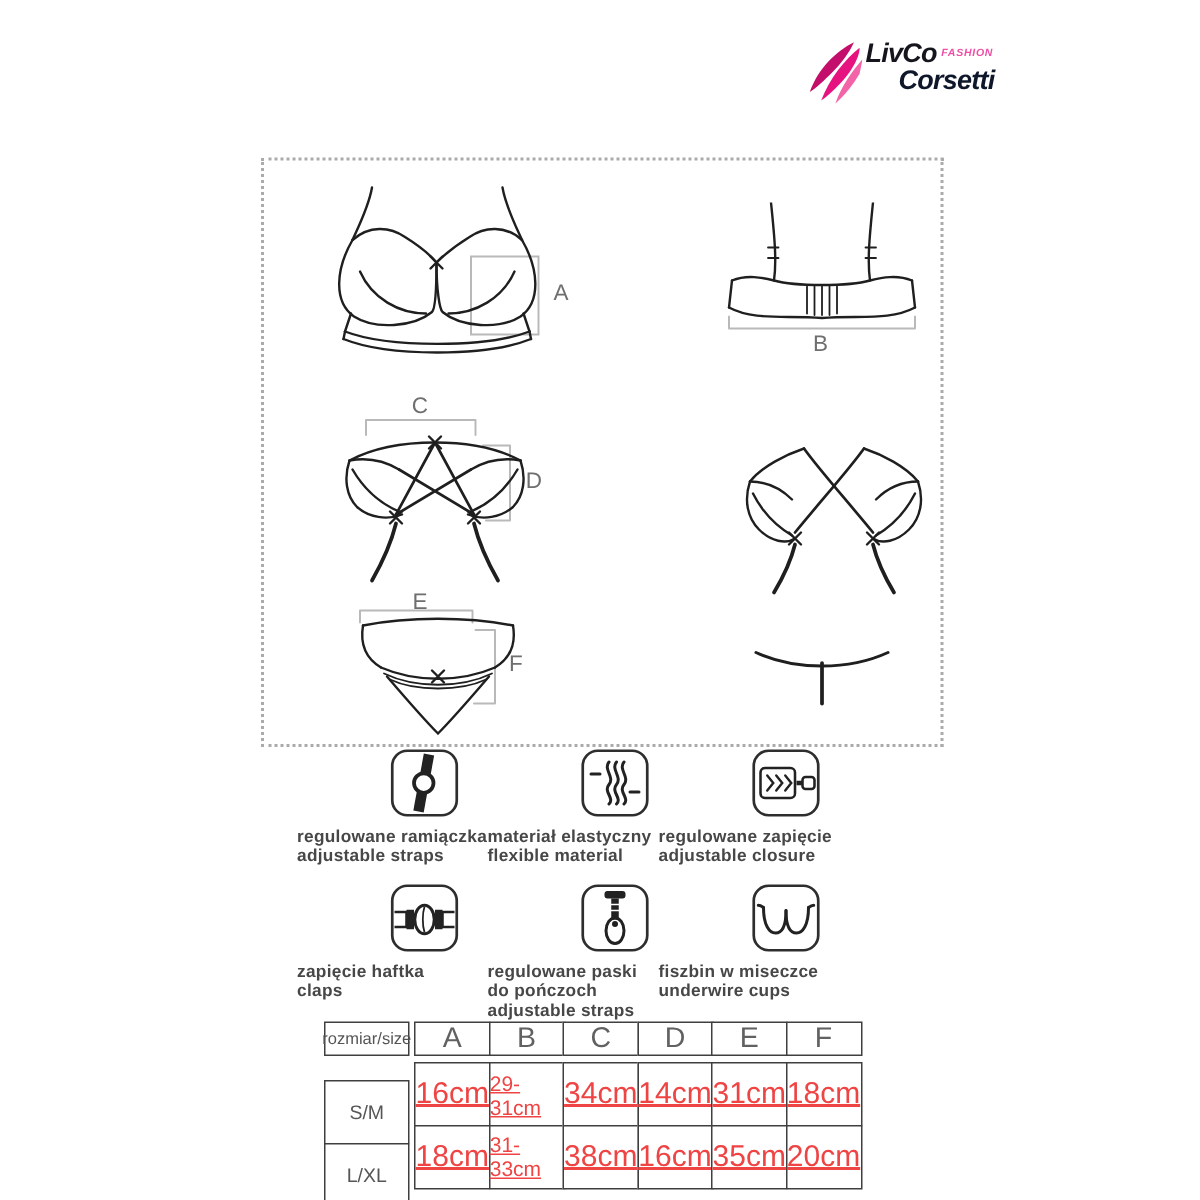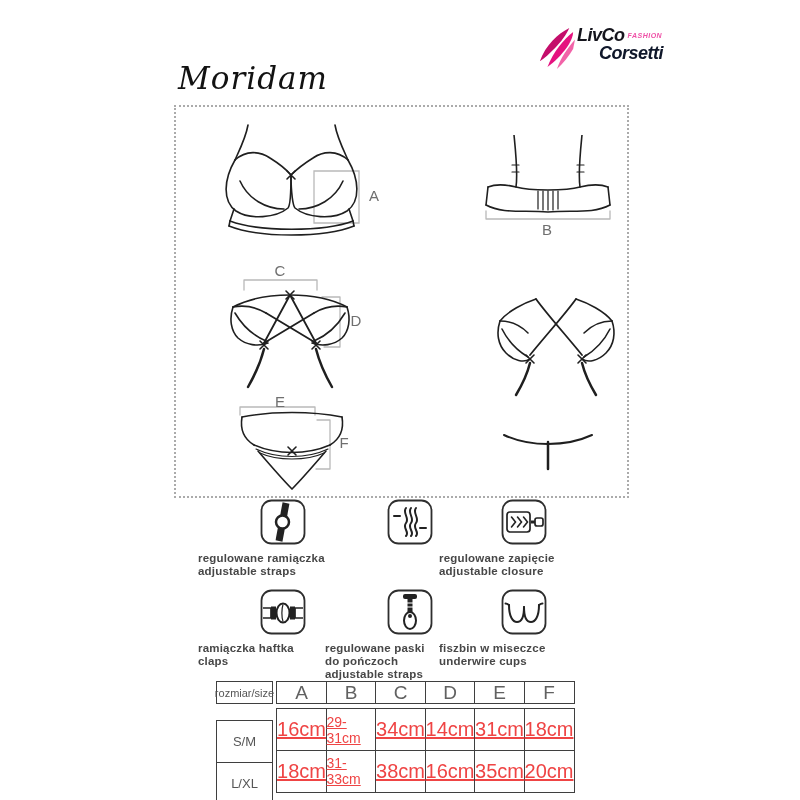--- a/index.html
+++ b/index.html
@@ -63,21 +63,20 @@
     </span>
     <div class="logo-text">
       <div class="logo-row1">
         <span class="brand-top">LivCo</span>
         <span class="brand-fashion">FASHION</span>
       </div>
       <div class="brand-bottom">Corsetti</div>
     </div>
   </div>
 
-  <div class="title">Moridam</div>
 
   <div class="diagram-box">
 
     <span class="drawing" style="left:28px;top:16px;">
       <svg width="175" height="122" viewBox="0 0 175 122" fill="none" stroke="#1f1f1f" stroke-width="1.6" stroke-linecap="round">
         <path d="M110,48 H155 V100 H110 Z" stroke="#b9b9b9" stroke-width="1.3"></path>
         <path d="M44,2 C42,14 36,26 31,37"></path>
         <path d="M131,2 C133,14 139,26 144,37"></path>
         <path d="M31,37 C42,27 56,28 66,35 C74,40 82,46 87,52"></path>
         <path d="M144,37 C133,27 119,28 109,35 C101,40 93,46 87,52"></path>
@@ -195,20 +194,24 @@
       <svg width="46" height="46" viewBox="0 0 46 46" style="margin:0 auto;">
         <rect x="1.5" y="1.5" width="43" height="43" rx="10" fill="none" stroke="#2e2e2e" stroke-width="1.8"></rect>
         <g fill="none" stroke="#222" stroke-width="2" stroke-linecap="round">
           <path d="M19,9 c-4,5 4,10 0,15 c-4,5 4,9 0,13"></path>
           <path d="M24,9 c-4,5 4,10 0,15 c-4,5 4,9 0,13"></path>
           <path d="M29,9 c-4,5 4,10 0,15 c-4,5 4,9 0,13"></path>
           <path d="M7,17 h6 M33,29 h6"></path>
         </g>
       </svg>
     </span>
+    <div class="caption">
+      <div>materiał elastyczny</div>
+      <div>flexible material</div>
+    </div>
   </div>
 
   <div class="feature" style="left:439px;top:499px;">
     <span class="icon-wrap">
       <svg width="46" height="46" viewBox="0 0 46 46" style="margin:0 auto;">
         <rect x="1.5" y="1.5" width="43" height="43" rx="10" fill="none" stroke="#2e2e2e" stroke-width="1.8"></rect>
         <rect x="6" y="13" width="23" height="20" rx="3" fill="none" stroke="#222" stroke-width="1.7"></rect>
         <g fill="none" stroke="#222" stroke-width="1.6" stroke-linecap="round">
           <path d="M10.5,18 l4,5 l-4,5"></path>
           <path d="M16.5,18 l4,5 l-4,5"></path>
@@ -230,21 +233,21 @@
         <rect x="1.5" y="1.5" width="43" height="43" rx="10" fill="none" stroke="#2e2e2e" stroke-width="1.8"></rect>
         <path d="M3,19 h8 v10 h-8" fill="none" stroke="#222" stroke-width="1.7"></path>
         <rect x="11" y="17.5" width="5" height="13" fill="#222"></rect>
         <ellipse cx="23" cy="24" rx="6.5" ry="9.5" fill="#fff" stroke="#222" stroke-width="2"></ellipse>
         <path d="M23,15.5 C21.5,20 21.5,28 23,32.5" fill="none" stroke="#222" stroke-width="1.2"></path>
         <rect x="30" y="17.5" width="5" height="13" fill="#222"></rect>
         <path d="M43,19 h-8 v10 h8" fill="none" stroke="#222" stroke-width="1.7"></path>
       </svg>
     </span>
     <div class="caption">
-      <div>ramiączka haftka</div>
+      <div>zapięcie haftka</div>
       <div>claps</div>
     </div>
   </div>
 
   <div class="feature" style="left:325px;top:589px;">
     <span class="icon-wrap">
       <svg width="46" height="46" viewBox="0 0 46 46" style="margin:0 auto;">
         <rect x="1.5" y="1.5" width="43" height="43" rx="10" fill="none" stroke="#2e2e2e" stroke-width="1.8"></rect>
         <rect x="16" y="5" width="14" height="5" rx="2" fill="#222"></rect>
         <rect x="20.5" y="10" width="5" height="14" fill="#222"></rect>

